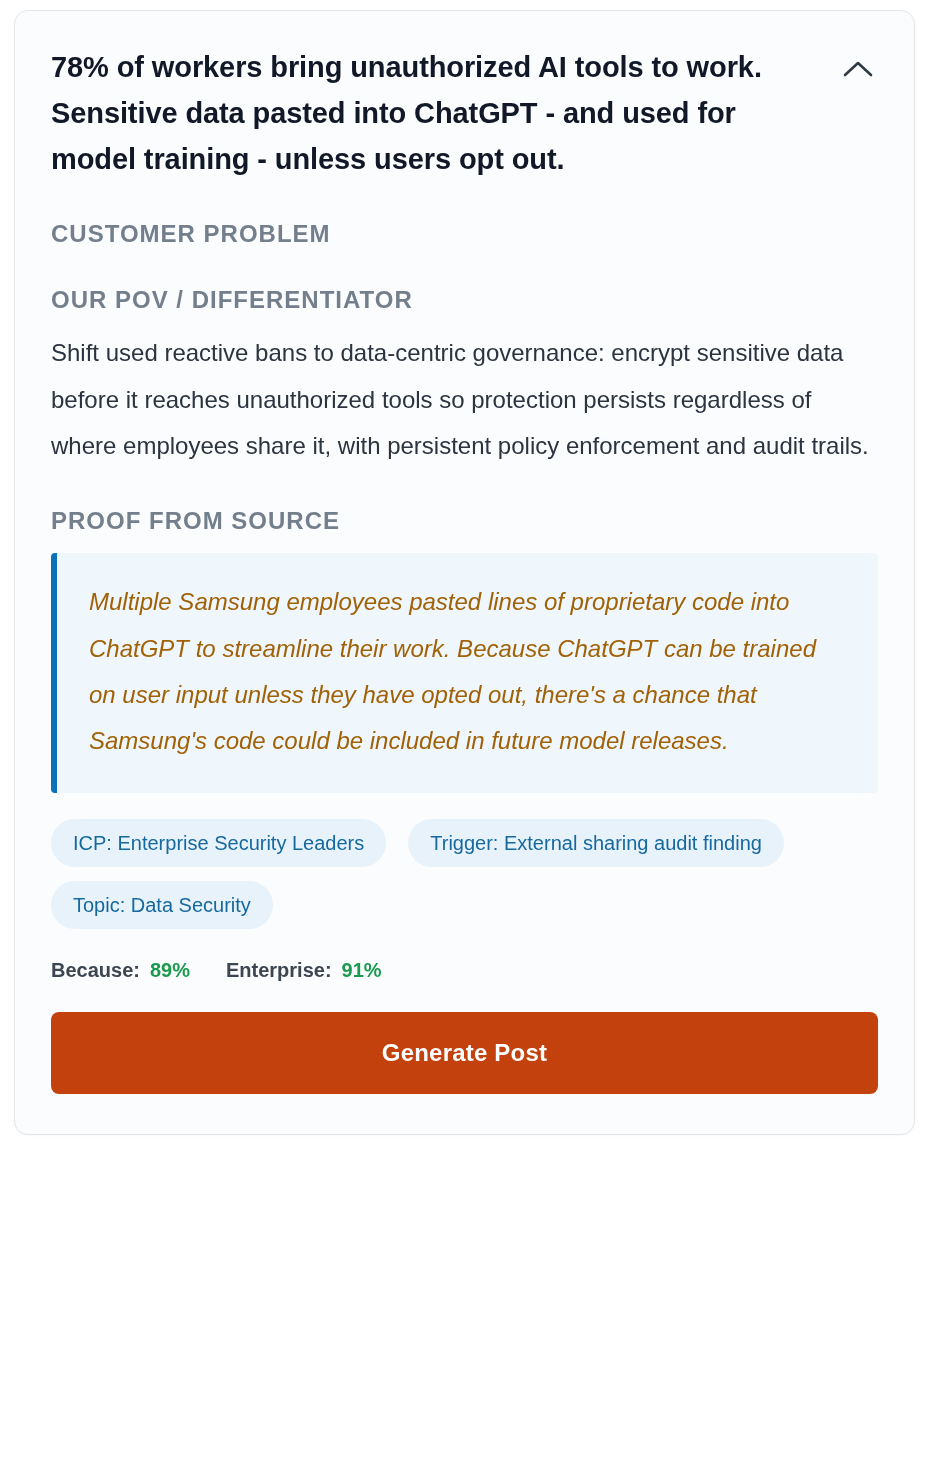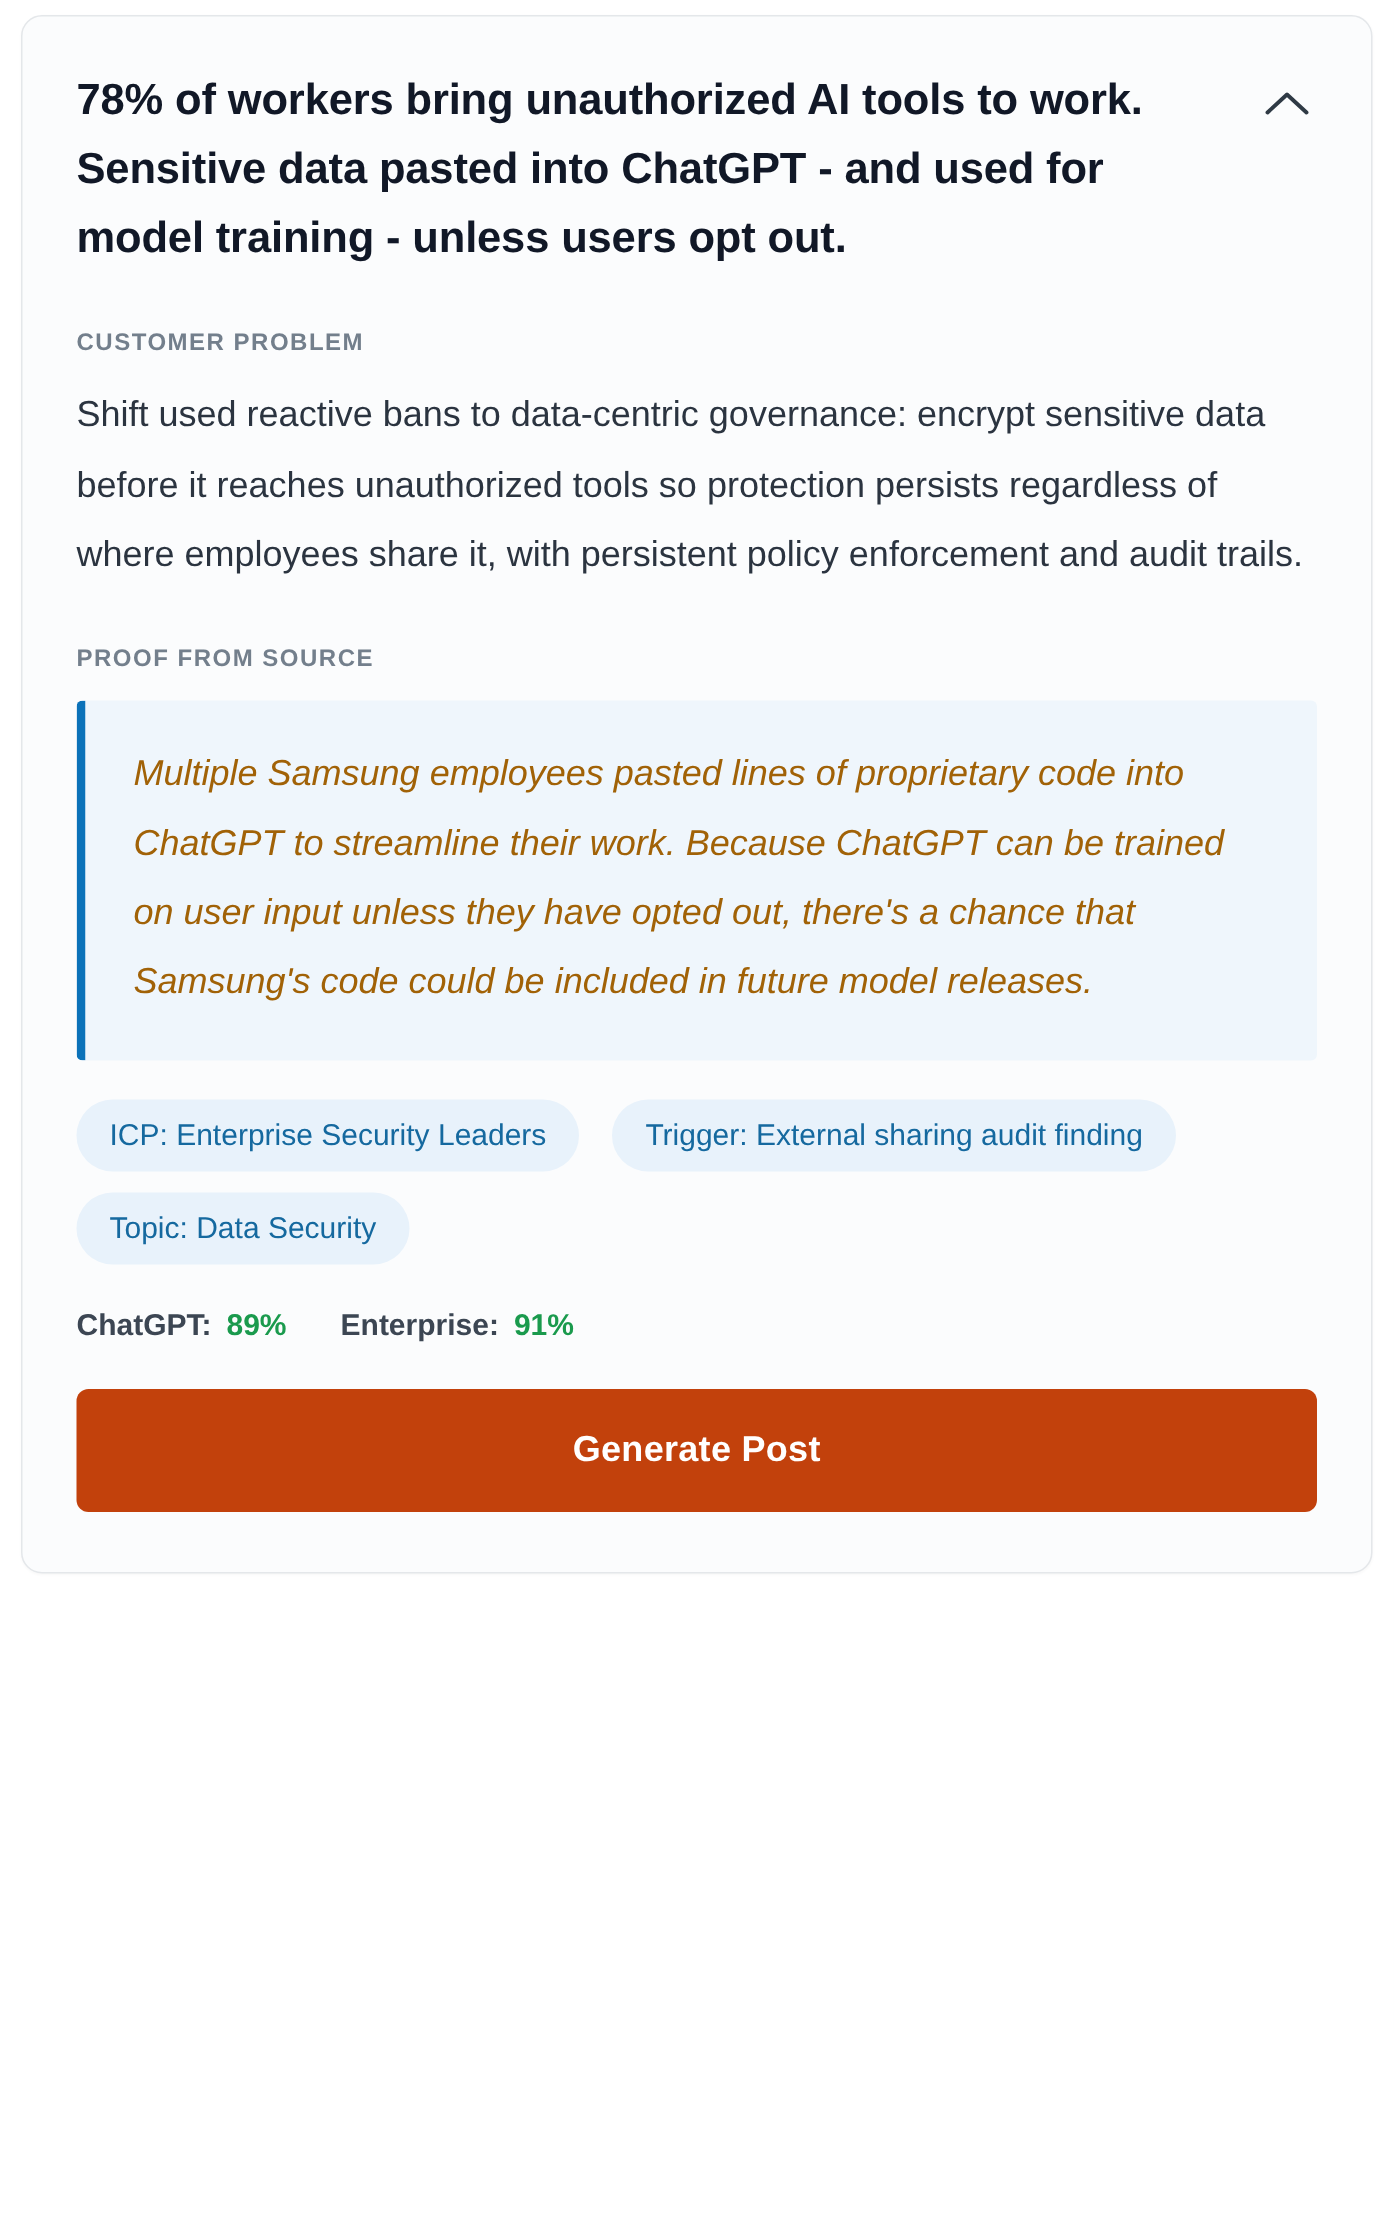--- a/index.html
+++ b/index.html
@@ -55,21 +55,21 @@
     cursor: pointer;
     display: flex;
     align-items: center;
     justify-content: center;
     padding: 0;
   }
   .collapse-btn svg { display: block; }
 
   .section-label {
     margin-top: 38px;
-    font-size: 16px;
+    font-size: 24px;
     font-weight: bold;
     letter-spacing: 1.0px;
     color: #737f8c;
     text-transform: uppercase;
   }
   .section-body {
     margin-top: 16px;
     font-size: 24px;
     line-height: 1.93;
     color: #2b3440;
@@ -147,35 +147,36 @@
         <span>
           <svg width="30" height="18" viewBox="0 0 30 18" fill="none" xmlns="http://www.w3.org/2000/svg">
             <path d="M2 15 L15 3 L28 15" stroke="#2f3a45" stroke-width="2.6" stroke-linecap="round" stroke-linejoin="round"></path>
           </svg>
         </span>
       </button>
     </div>
 
     <div class="section-label">CUSTOMER PROBLEM</div>
 
+    <div class="section-label">OUR POV / DIFFERENTIATOR</div>
     <div class="section-body">Shift used reactive bans to data-centric governance: encrypt sensitive data before it reaches unauthorized tools so protection persists regardless of where employees share it, with persistent policy enforcement and audit trails.</div>
 
     <div class="section-label">PROOF FROM SOURCE</div>
     <div class="proof-quote">
       <p>Multiple Samsung employees pasted lines of proprietary code into ChatGPT to streamline their work. Because ChatGPT can be trained on user input unless they have opted out, there's a chance that Samsung's code could be included in future model releases.</p>
     </div>
 
     <div class="chips">
       <span class="chip">ICP: Enterprise Security Leaders</span>
       <span class="chip">Trigger: External sharing audit finding</span>
       <span class="chip">Topic: Data Security</span>
     </div>
 
     <div class="metrics">
-      <span>ChatGPT:</span>
+      <span>Because:</span>
       <span class="value">89%</span>
       <span class="spacer"></span>
       <span>Enterprise:</span>
       <span class="value">91%</span>
     </div>
 
     <button class="generate-btn">Generate Post</button>
 
   </div>
 </div>

